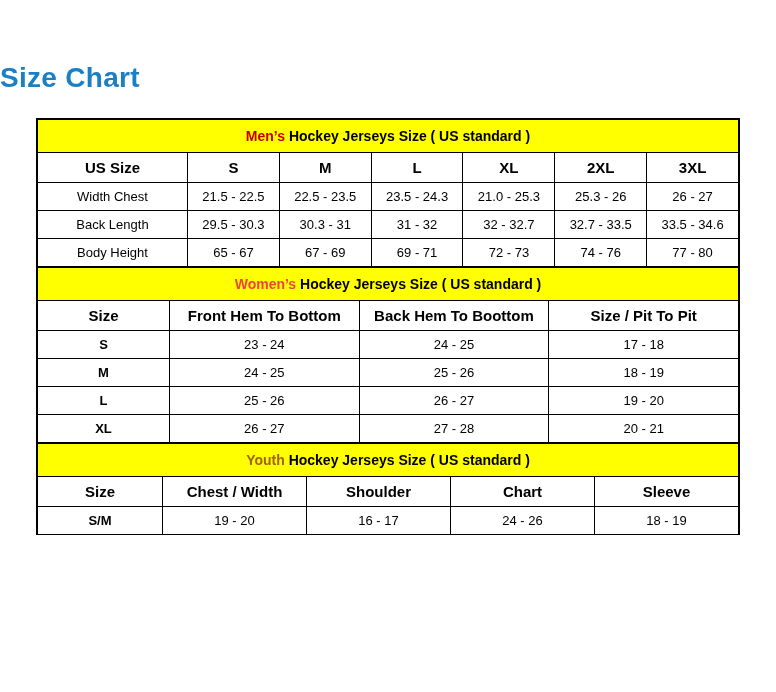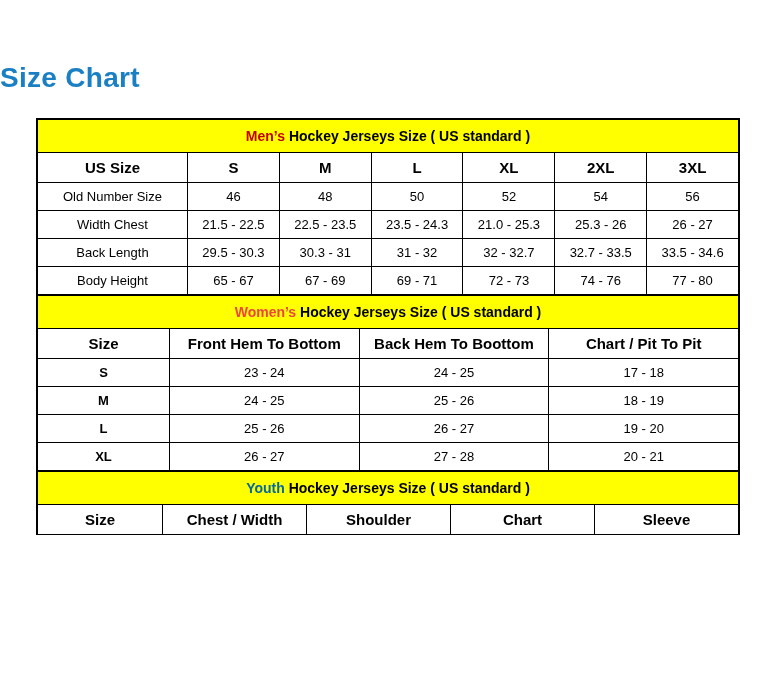--- a/index.html
+++ b/index.html
@@ -50,21 +50,21 @@
   .banner td {
     background: #ffff00;
     font-weight: bold;
     font-size: 14px;
     padding: 8px 2px;
     border-left: 1px solid #000;
     border-right: 1px solid #000;
   }
   .banner .accent-men { color: #c00000; }
   .banner .accent-women { color: #ef4444; }
-  .banner .accent-youth { color: #0369a1; }
+  .banner .accent-youth { color: #a16207; }
   .banner .rest { color: #000000; }
   .hdr td {
     font-weight: bold;
     font-size: 15px;
   }
   .rowlabel-bold {
     font-weight: bold;
   }
   .men-col-0 { width: 150px; }
   .wm-col-0 { width: 132px; }
@@ -97,29 +97,20 @@
         <tr class="hdr">
           <td>US Size</td>
           <td>S</td>
           <td>M</td>
           <td>L</td>
           <td>XL</td>
           <td>2XL</td>
           <td>3XL</td>
         </tr>
         <tr>
-          <td>Old Number Size</td>
-          <td>46</td>
-          <td>48</td>
-          <td>50</td>
-          <td>52</td>
-          <td>54</td>
-          <td>56</td>
-        </tr>
-        <tr>
           <td>Width Chest</td>
           <td class="nowrap">21.5 - 22.5</td>
           <td class="nowrap">22.5 - 23.5</td>
           <td class="nowrap">23.5 - 24.3</td>
           <td class="nowrap">21.0 - 25.3</td>
           <td class="nowrap">25.3 - 26</td>
           <td class="nowrap">26 - 27</td>
         </tr>
         <tr>
           <td>Back Length</td>
@@ -150,21 +141,21 @@
           <col>
       </colgroup>
       <tbody>
         <tr class="banner">
           <td colspan="4"><span class="accent-women">Women’s</span><span class="rest"> Hockey Jerseys Size ( US standard )</span></td>
         </tr>
         <tr class="hdr">
           <td>Size</td>
           <td>Front Hem To Bottom</td>
           <td>Back Hem To Boottom</td>
-          <td>Chart / Pit To Pit</td>
+          <td>Size / Pit To Pit</td>
         </tr>
         <tr>
           <td class="rowlabel-bold">S</td>
           <td>23 - 24</td>
           <td>24 - 25</td>
           <td>17 - 18</td>
         </tr>
         <tr>
           <td class="rowlabel-bold">M</td>
           <td>24 - 25</td>
@@ -198,17 +189,24 @@
         <tr class="banner">
           <td colspan="5"><span class="accent-youth">Youth</span><span class="rest"> Hockey Jerseys Size ( US standard )</span></td>
         </tr>
         <tr class="hdr">
           <td>Size</td>
           <td>Chest / Width</td>
           <td>Shoulder</td>
           <td>Chart</td>
           <td>Sleeve</td>
         </tr>
+        <tr>
+          <td class="rowlabel-bold">S/M</td>
+          <td>19 - 20</td>
+          <td>16 - 17</td>
+          <td>24 - 26</td>
+          <td>18 - 19</td>
+        </tr>
       </tbody>
     </table>
 
   </div>
 </div>
 
 </body></html>

